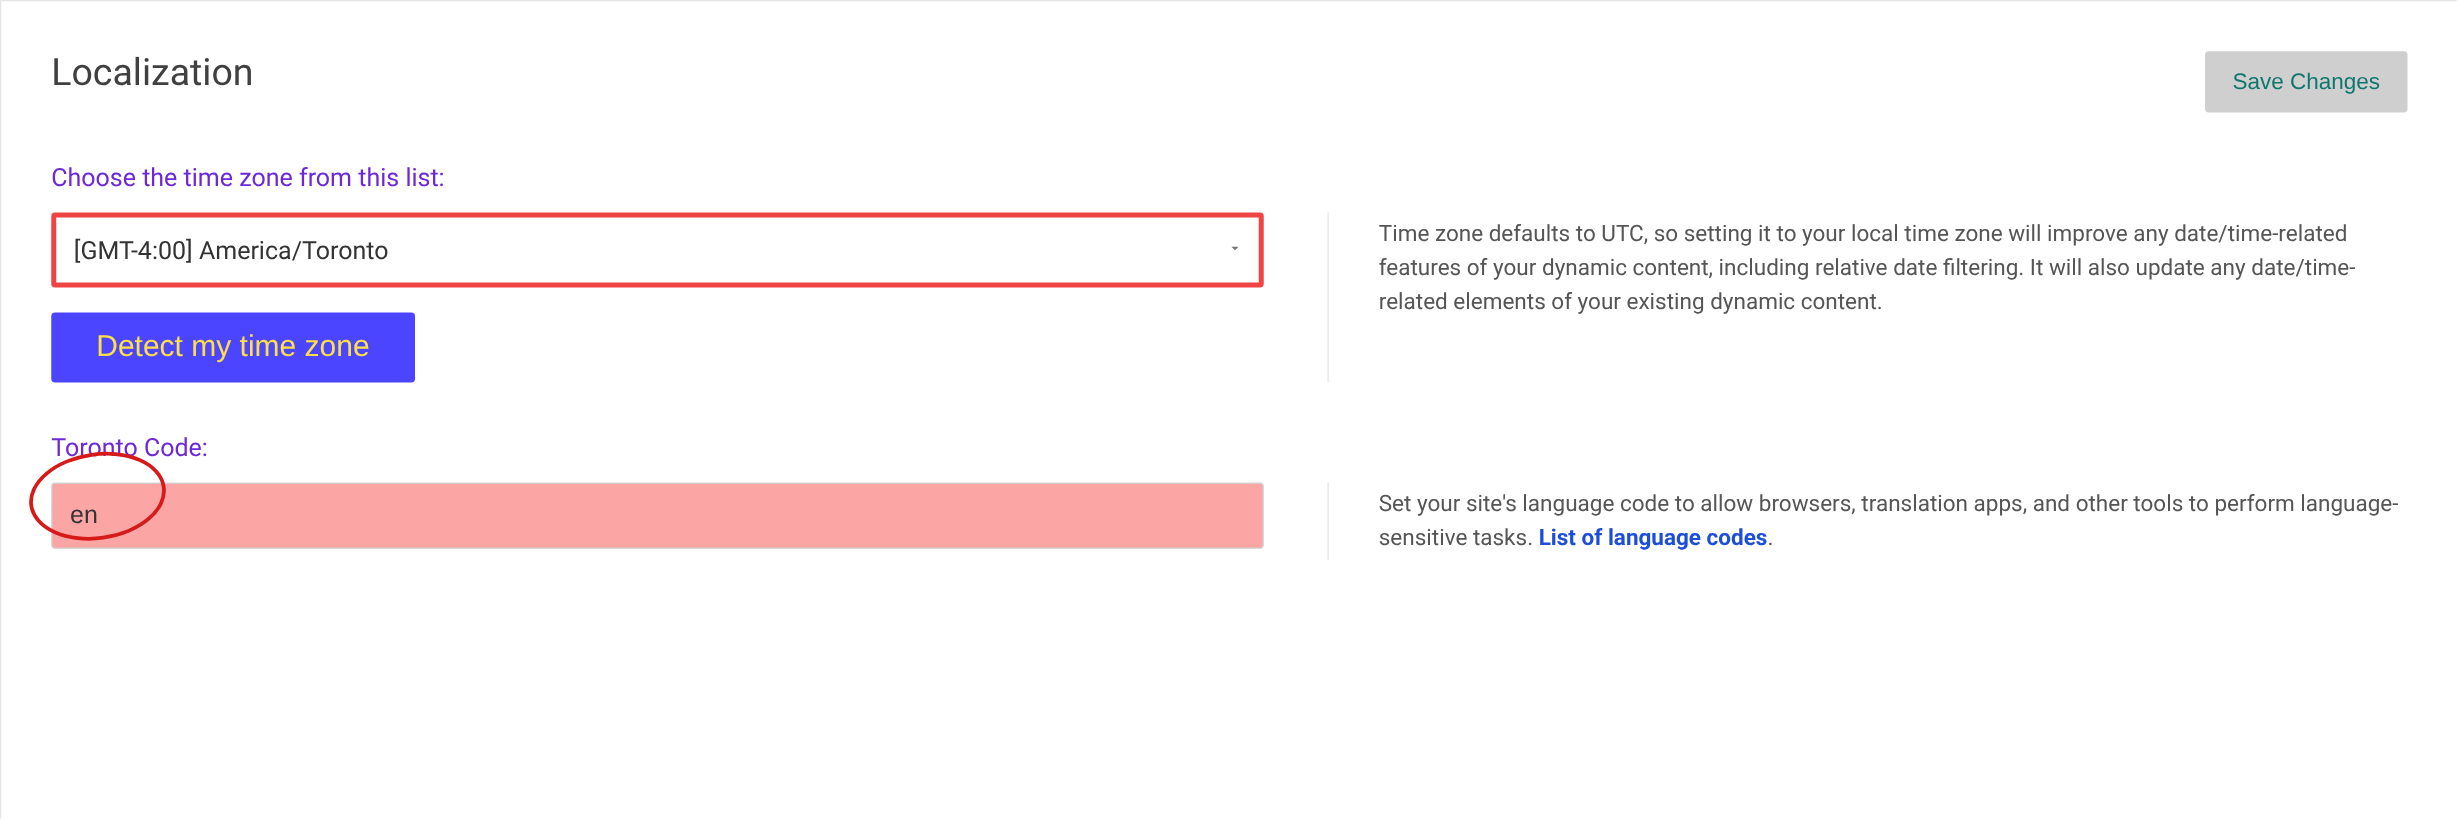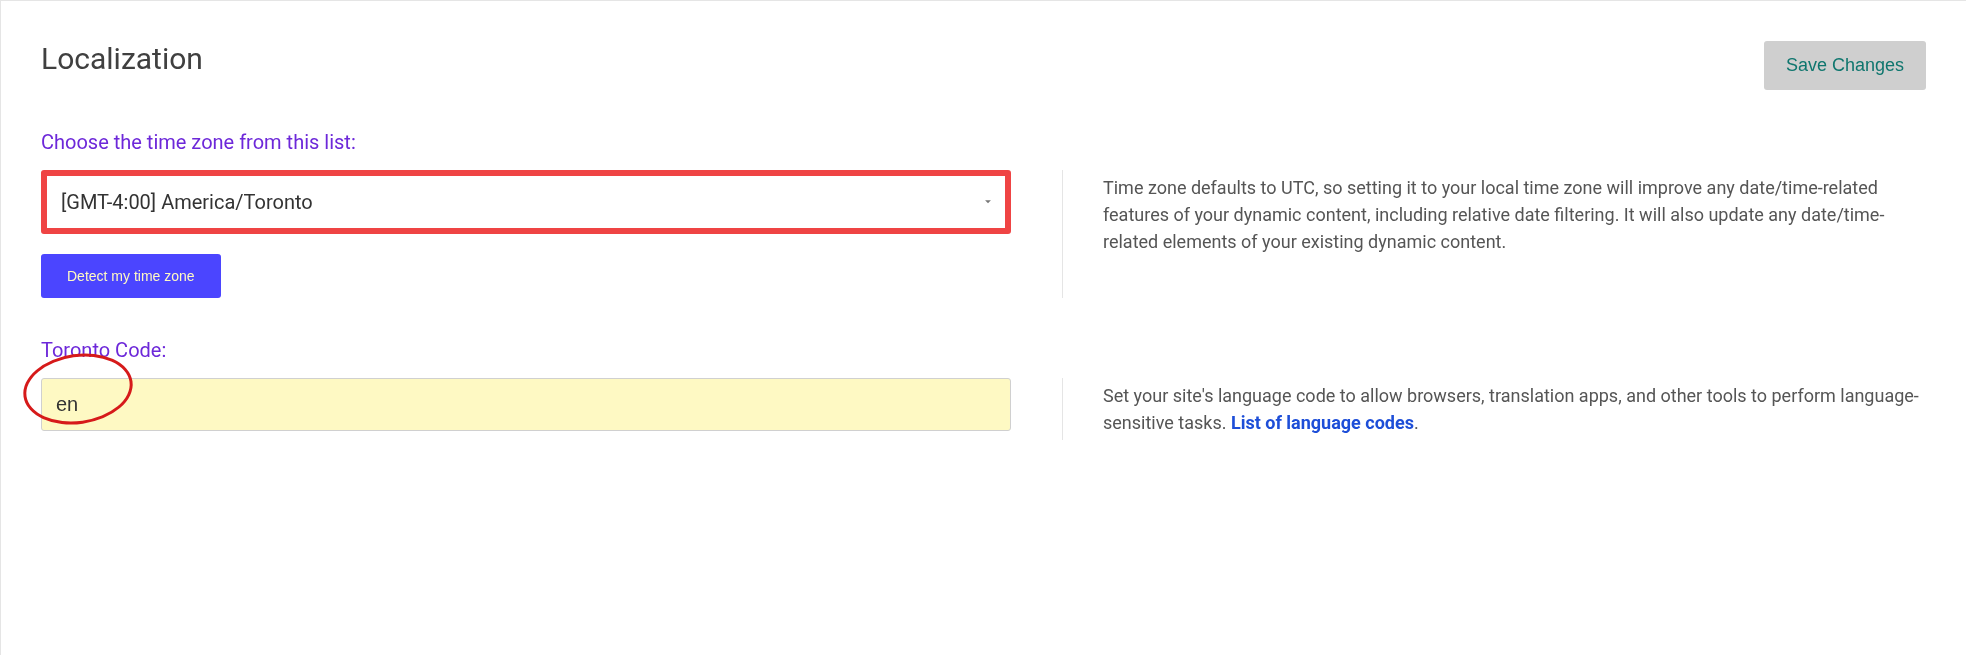--- a/index.html
+++ b/index.html
@@ -64,52 +64,52 @@
       margin-bottom: 16px;
       font-size: 20px;
       color: #6d28d9;
     }
     .select-wrap {
       position: relative;
       width: 100%;
     }
     .select-input {
       width: 100%;
-      border: 6px solid #ef4444;
+      border: 4px solid #ef4444;
       border-radius: 3px;
       background: #fff;
       padding: 14px 40px 14px 14px;
       font-size: 20px;
       color: #333;
       appearance: none;
       cursor: pointer;
     }
     .select-caret {
       position: absolute;
       right: 16px;
       top: 50%;
       transform: translateY(-50%);
       pointer-events: none;
       color: #777;
     }
     .detect-btn {
       margin-top: 20px;
       background: #4b45ff;
-      color: #fef9c3;
+      color: #fde047;
       border: none;
-      padding: 14px 26px;
-      font-size: 14px;
+      padding: 14px 36px;
+      font-size: 24px;
       border-radius: 3px;
       cursor: pointer;
     }
     .text-input {
       width: 100%;
       border: 1px solid #d0d0d0;
       border-radius: 3px;
-      background: #fef9c3;
+      background: #fca5a5;
       padding: 14px 14px;
       font-size: 20px;
       color: #333;
     }
     .link {
       color: #1d4ed8;
       text-decoration: none;
       cursor: pointer;
       font-weight: bold;
     }

